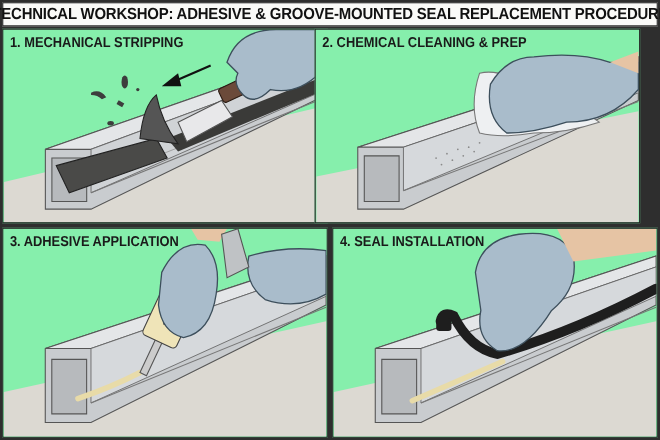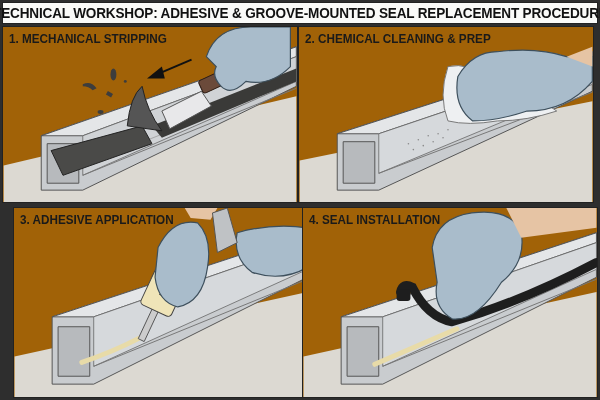--- a/index.html
+++ b/index.html
@@ -11,33 +11,33 @@
     background: #fafaf8; border: 1px solid #222;
     display: flex; align-items: center; justify-content: center;
   }
   .title-bar span {
     font-family: "Liberation Sans", sans-serif; font-weight: bold; font-size: 14.6px;
     color: #111; letter-spacing: -0.2px; white-space: nowrap;
     transform: scaleX(0.93); transform-origin: center;
   }
 
   .panel {
-    position: absolute; background: #a16207; overflow: hidden;
+    position: absolute; background: #86efac; overflow: hidden;
     border: 1px solid #222;
   }
   .panel svg { position: absolute; left: 0; top: 0; width: 100%; height: 100%; }
   .panel-label {
     position: absolute; left: 6px; top: 4px;
     font-family: "Liberation Sans", sans-serif; font-weight: bold; font-size: 13px;
     color: #1a1a1a; white-space: nowrap; transform: scaleX(0.9); transform-origin: left center;
     z-index: 2;
   }
   #p1 { left: 2px; top: 26px; width: 296px; height: 177px; }
-  #p2 { left: 298px; top: 26px; width: 296px; height: 177px; text-align: center; }
-  #p3 { left: 2px; top: 207px; width: 296px; height: 191px; margin-left: 11px; }
+  #p2 { left: 286px; top: 26px; width: 296px; height: 177px; text-align: center; }
+  #p3 { left: 2px; top: 207px; width: 296px; height: 191px; }
   #p4 { left: 302px; top: 207px; width: 296px; height: 191px; text-decoration: underline; }
 </style>
 </head>
 <body>
 
 <div class="title-bar">
   <span>TECHNICAL WORKSHOP: ADHESIVE &amp; GROOVE-MOUNTED SEAL REPLACEMENT PROCEDURE</span>
 </div>
 
 <div class="panel" id="p1">

